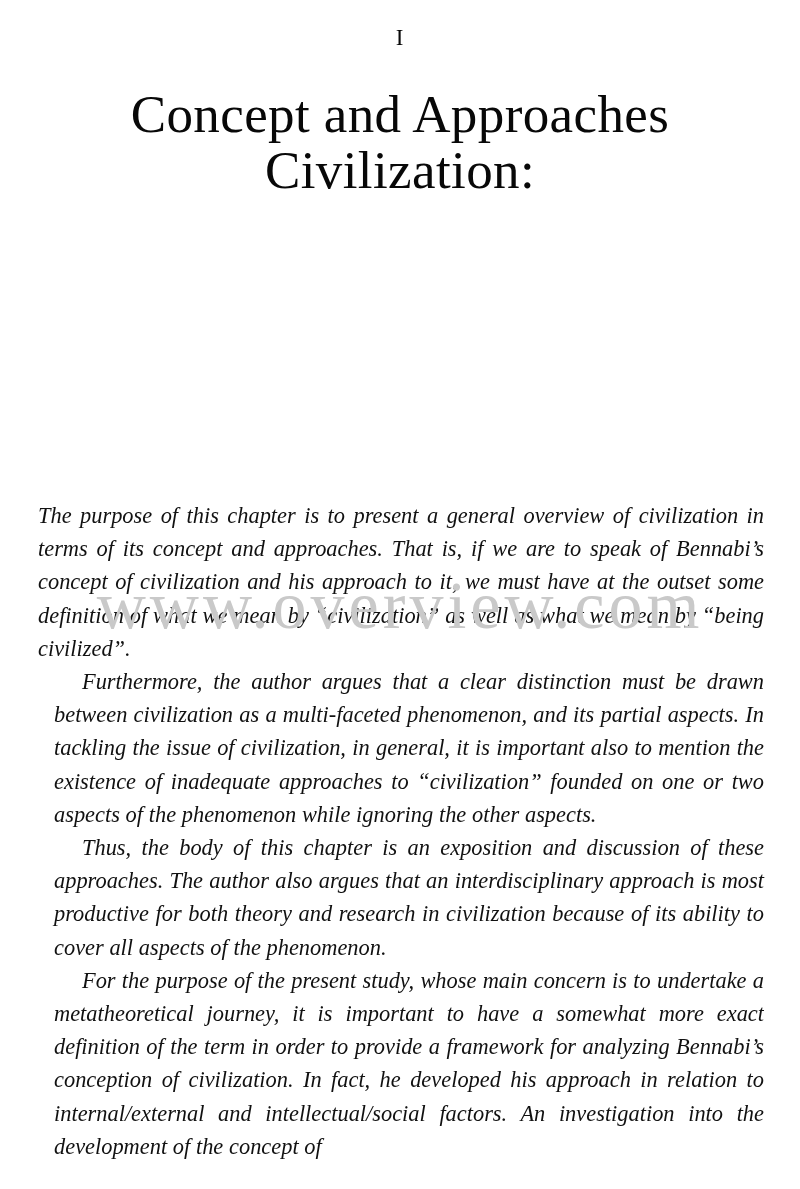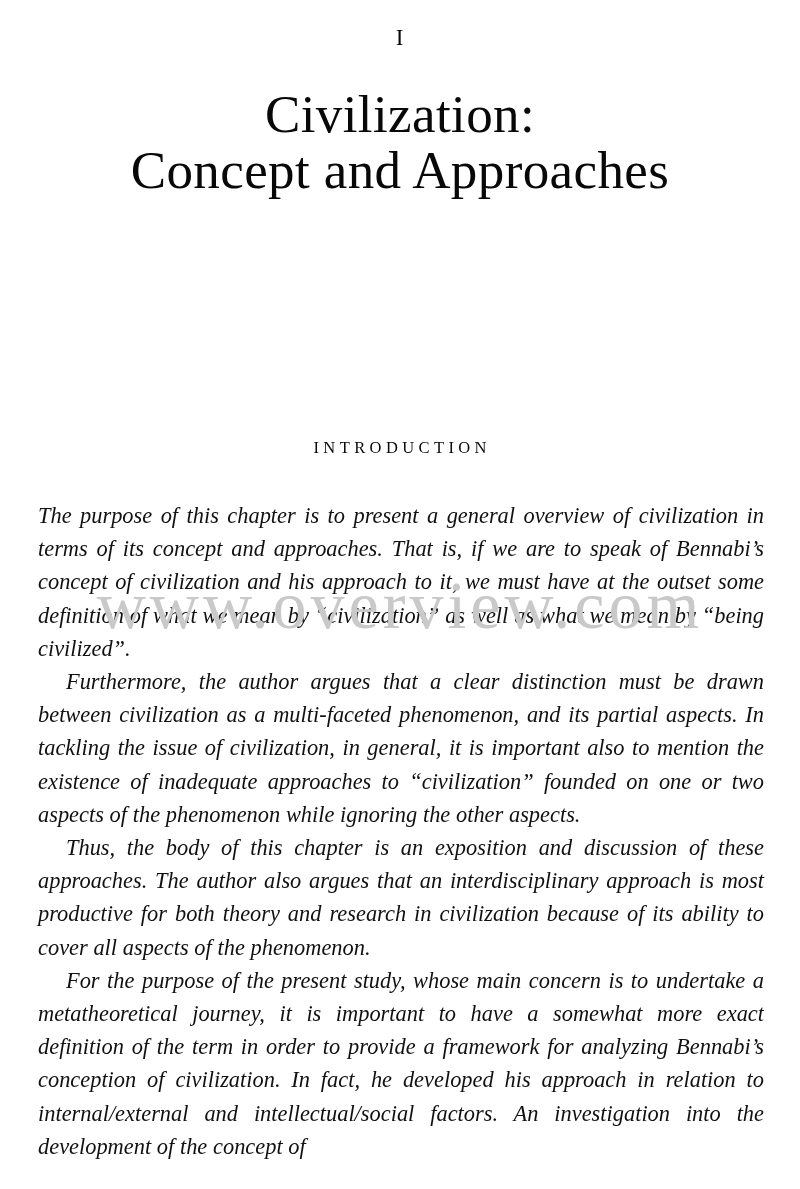--- a/index.html
+++ b/index.html
@@ -83,20 +83,21 @@
     text-align: justify;
     text-justify: inter-word;
     color: #111111;
     hyphens: none;
     word-spacing: 0.1px;
     font-style: italic;
   }
 
   .body-text p.indented {
     text-indent: 28px;
+    margin-left: 16px;
   }
 
   
   .body-text p.clipped {
     overflow: hidden;
   }
 
   
   .watermark {
     position: absolute;
@@ -128,25 +129,24 @@
   }
 </style>
 </head>
 <body>
 
 <div class="page">
 
   <div class="chapter-number">I</div>
 
   <h1 class="chapter-title">
+    <span class="title-line">Concept and Approaches</span>
     <span class="title-line">Civilization:</span>
-    <span class="title-line">Concept and Approaches</span>
   </h1>
 
-  <h2 class="section-heading">INTRODUCTION</h2>
 
   <div class="body-text">
     <p>The purpose of this chapter is to present a general overview of civilization in terms of its concept and approaches. That is, if we are to speak of Bennabi’s concept of civilization and his approach to it, we must have at the outset some definition of what we mean by “civilization” as well as what we mean by “being civilized”.</p>
     <p class="indented">Furthermore, the author argues that a clear distinction must be drawn between civilization as a multi-faceted phenomenon, and its partial aspects. In tackling the issue of civilization, in general, it is important also to mention the existence of inadequate approaches to “civilization” founded on one or two aspects of the phenomenon while ignoring the other aspects.</p>
     <p class="indented">Thus, the body of this chapter is an exposition and discussion of these approaches. The author also argues that an interdisciplinary approach is most productive for both theory and research in civilization because of its ability to cover all aspects of the phenomenon.</p>
     <p class="indented clipped">For the purpose of the present study, whose main concern is to undertake a metatheoretical journey, it is important to have a somewhat more exact definition of the term in order to provide a framework for analyzing Bennabi’s conception of civilization. In fact, he developed his approach in relation to internal/external and intellectual/social factors. An investigation into the development of the concept of</p>
   </div>
 
   <div class="watermark-mask"></div>
 

